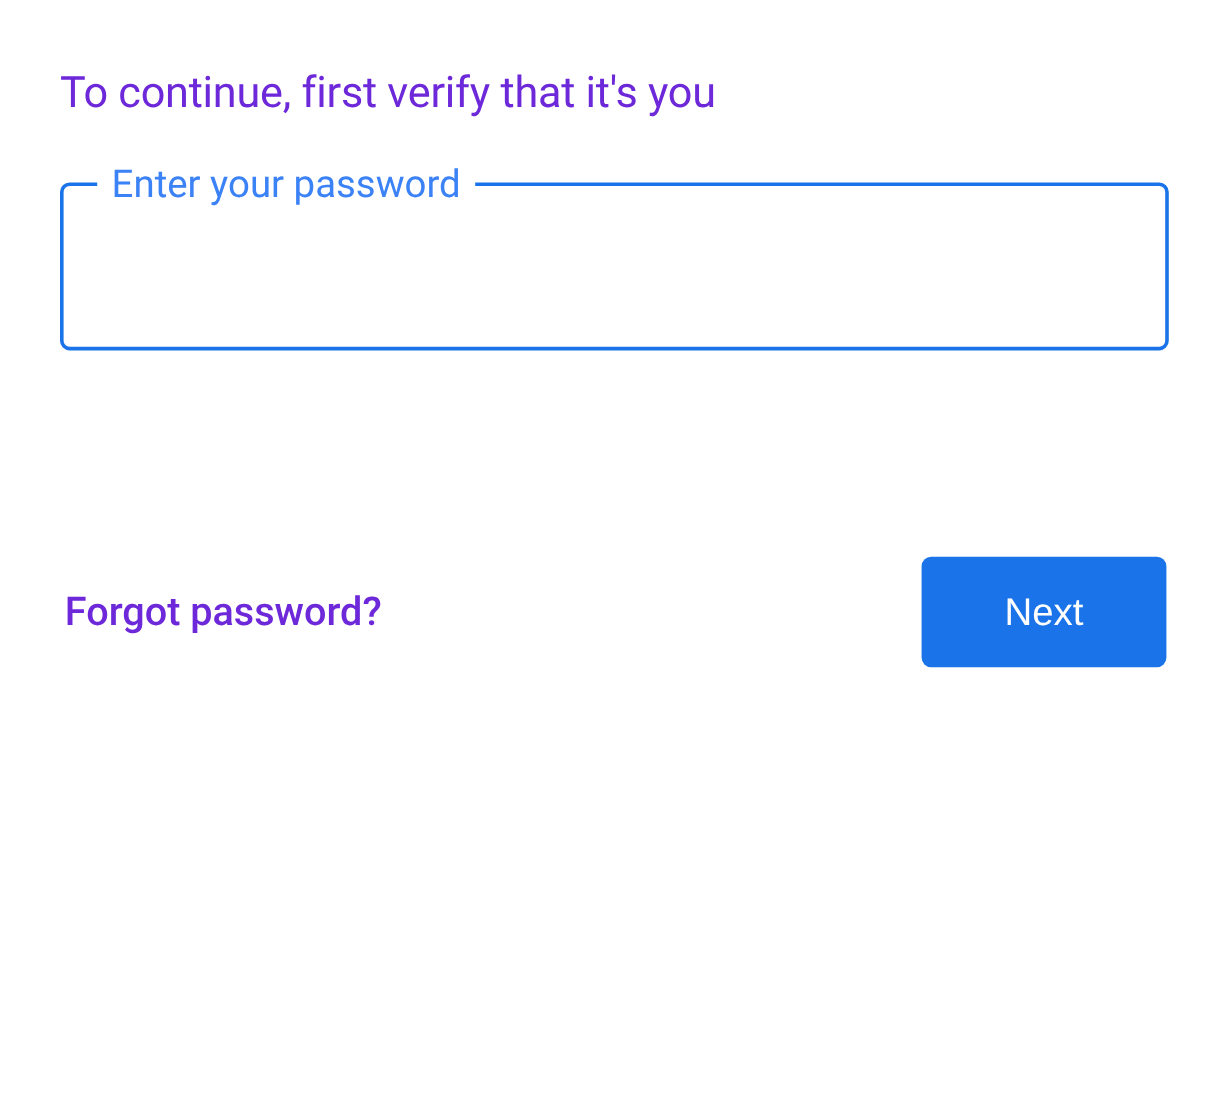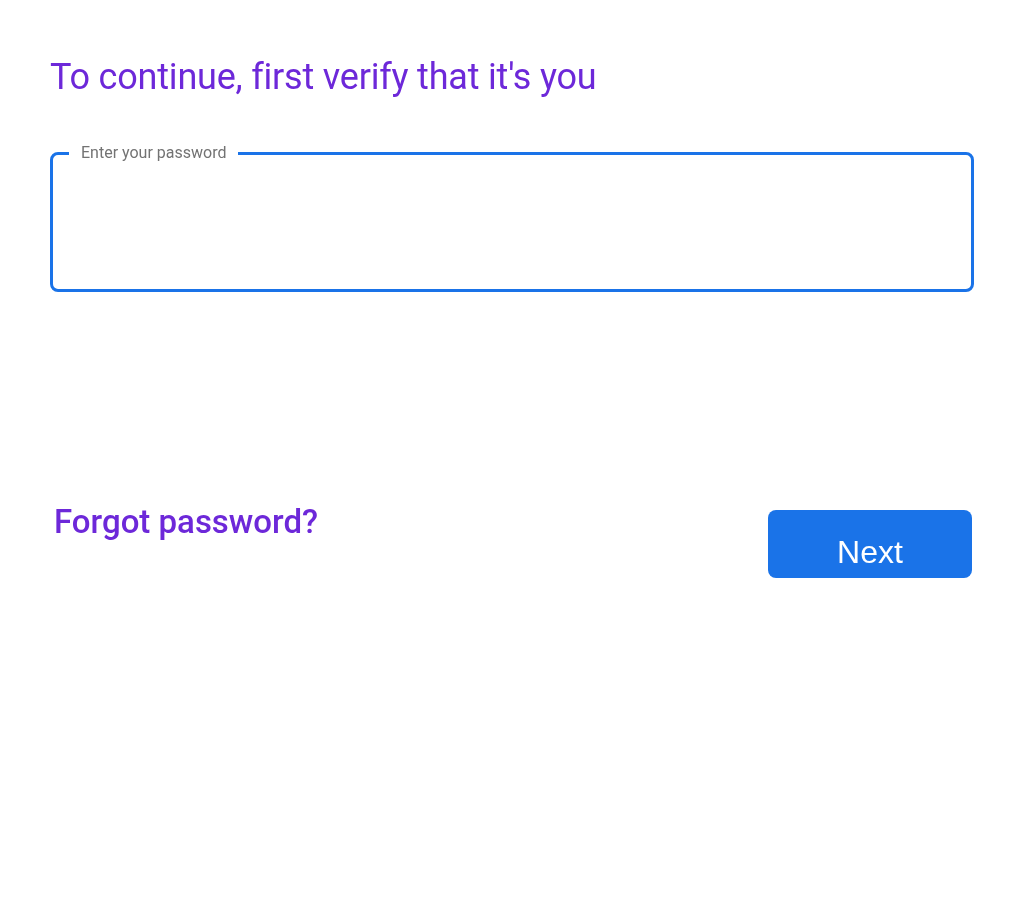--- a/index.html
+++ b/index.html
@@ -30,26 +30,26 @@
     }
     .field-border {
       border: 3px solid #1a73e8;
       border-radius: 8px;
       height: 140px;
       position: relative;
     }
     .field-legend {
       position: absolute;
       top: -18px;
-      left: 16px;
+      left: 28px;
       background: #ffffff;
       padding: 0 12px;
-      font-size: 16px;
+      font-size: 32px;
       font-weight: 400;
-      color: #737373;
+      color: #3b82f6;
       line-height: 32px;
     }
     .password-input {
       position: absolute;
       top: 2px;
       left: 2px;
       right: 2px;
       bottom: 2px;
       border: none;
       outline: none;
@@ -98,22 +98,21 @@
     .next-button {
       background: #1a73e8;
       color: #ffffff;
       border: none;
       border-radius: 8px;
       font-size: 32px;
       font-weight: 500;
       padding: 24px 42px;
       cursor: pointer;
       min-width: 204px;
-      height: 68px;
-      margin-top: 46px;
+      height: 92px;
     }
   </style>
 </head>
 <body>
 
 <div class="container">
   <h1 class="heading">To continue, first verify that it's you</h1>
 
   <div class="field-wrapper">
     <div class="field-border">

